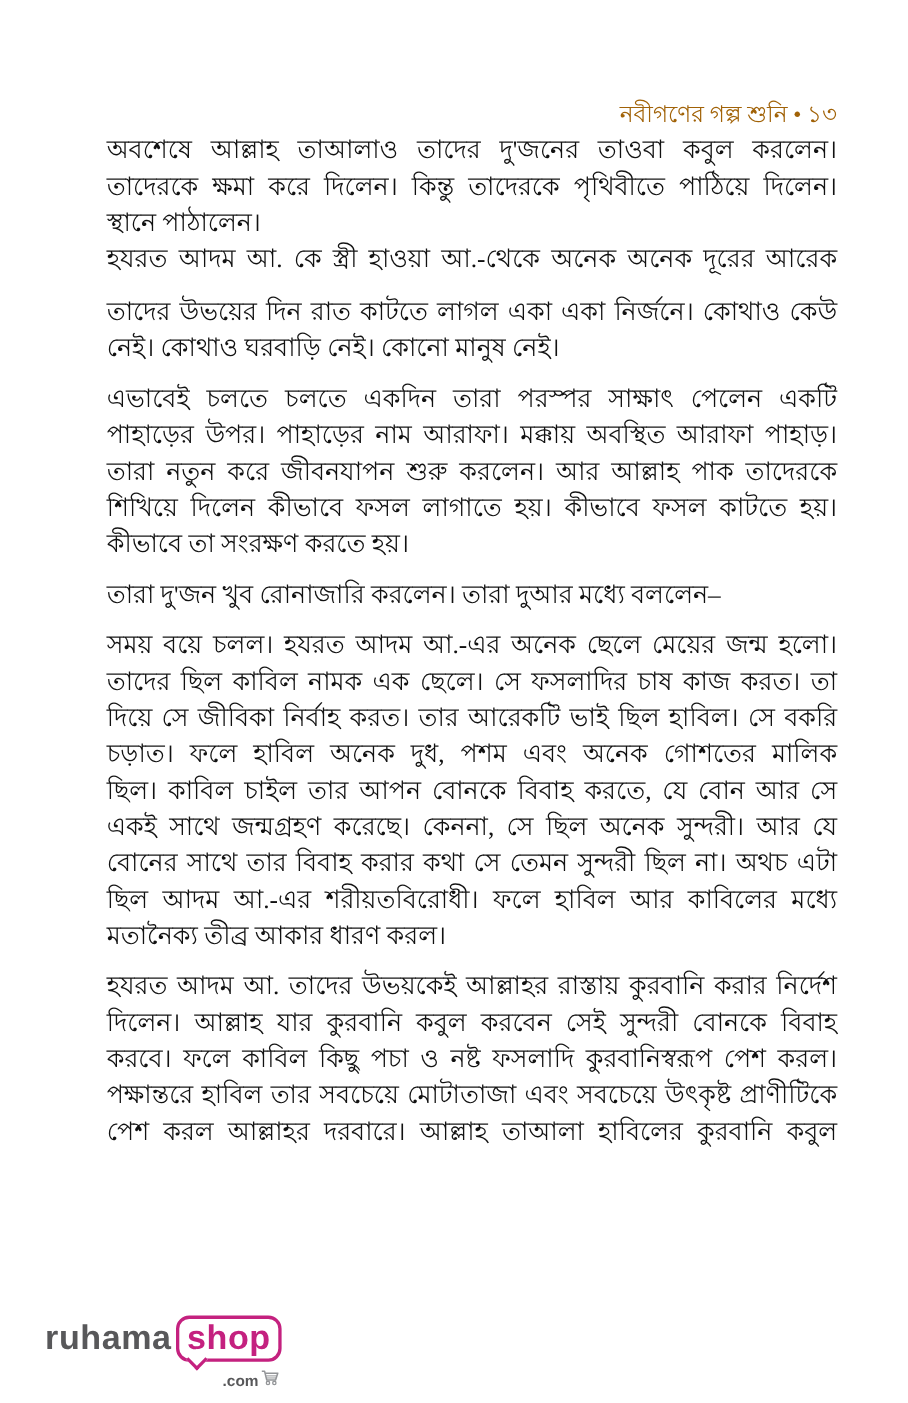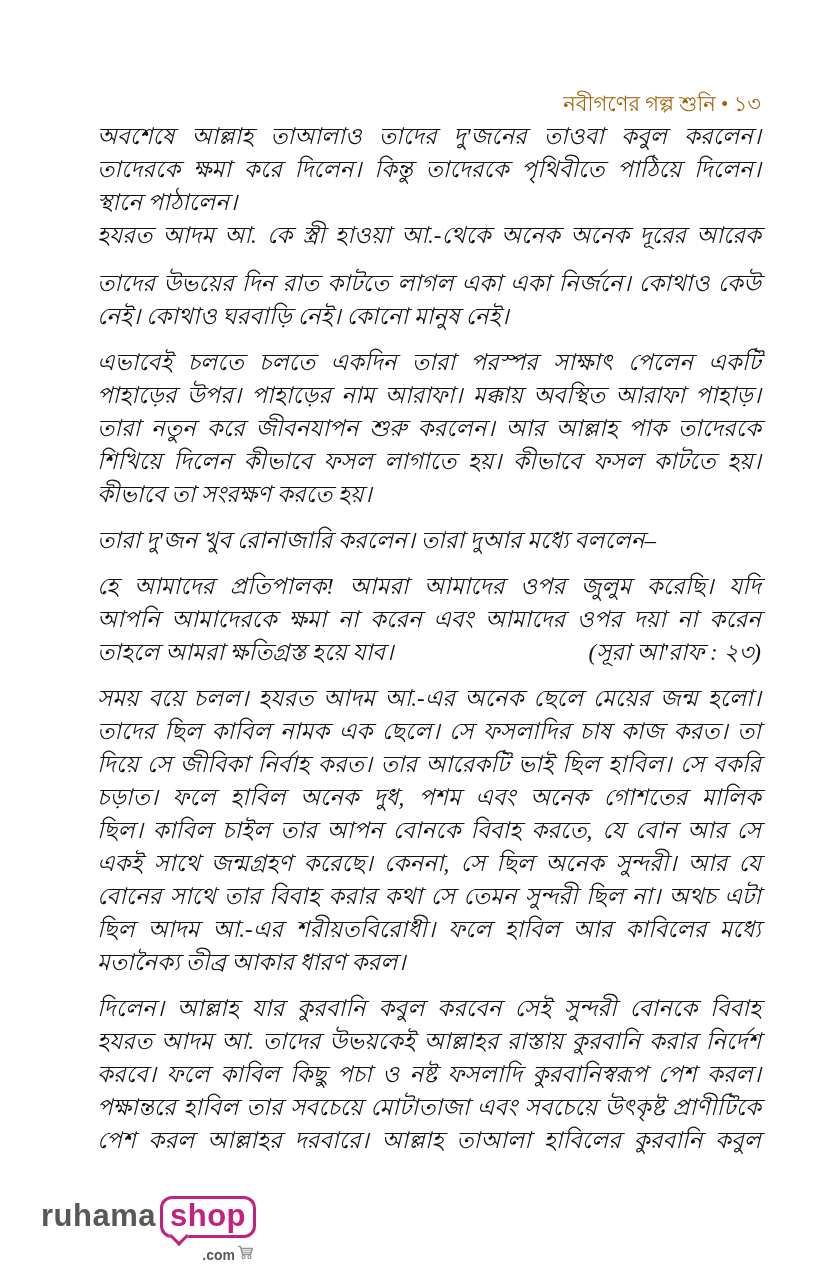--- a/index.html
+++ b/index.html
@@ -18,21 +18,21 @@
   .running-head {
     position: absolute;
     top: 88px; left: 97px; right: 64px;
     text-align: right;
     font-size: 21px;
     color: #a16207;
     white-space: nowrap;
   }
   .text-body {
     position: absolute;
-    top: 120px; left: 97px; right: 64px; font-style: italic;
+    top: 120px; left: 97px; right: 64px;
   }
   .para { margin-top: 13px; }
   .para.flush { margin-top: 15px; }
   .para:first-child { margin-top: 0; }
   .line {
     font-size: 23px;
     line-height: 33px;
     text-align: justify;
     color: #111111;
   }
@@ -121,41 +121,33 @@
         <div class="line full">এভাবেই চলতে চলতে একদিন তারা পরস্পর সাক্ষাৎ পেলেন একটি</div>
         <div class="line full">পাহাড়ের উপর। পাহাড়ের নাম আরাফা। মক্কায় অবস্থিত আরাফা পাহাড়।</div>
         <div class="line full">তারা নতুন করে জীবনযাপন শুরু করলেন। আর আল্লাহ পাক তাদেরকে</div>
         <div class="line full">শিখিয়ে দিলেন কীভাবে ফসল লাগাতে হয়। কীভাবে ফসল কাটতে হয়।</div>
         <div class="line">কীভাবে তা সংরক্ষণ করতে হয়।</div>
       </div>
       <div class="para">
         <div class="line">তারা দু'জন খুব রোনাজারি করলেন। তারা দুআর মধ্যে বললেন–</div>
       </div>
       <div class="para">
-        <div class="line full">হে আমাদের প্রতিপালক! আমরা আমাদের ওপর জুলুম করেছি। যদি</div>
-        <div class="line full">আপনি আমাদেরকে ক্ষমা না করেন এবং আমাদের ওপর দয়া না করেন</div>
-        <div class="line split">
-          <span>তাহলে আমরা ক্ষতিগ্রস্ত হয়ে যাব।</span>
-          <span>(সূরা আ'রাফ : ২৩)</span>
-        </div>
-      </div>
-      <div class="para">
         <div class="line full">সময় বয়ে চলল। হযরত আদম আ.-এর অনেক ছেলে মেয়ের জন্ম হলো।</div>
         <div class="line full">তাদের ছিল কাবিল নামক এক ছেলে। সে ফসলাদির চাষ কাজ করত। তা</div>
         <div class="line full">দিয়ে সে জীবিকা নির্বাহ করত। তার আরেকটি ভাই ছিল হাবিল। সে বকরি</div>
         <div class="line full">চড়াত। ফলে হাবিল অনেক দুধ, পশম এবং অনেক গোশতের মালিক</div>
         <div class="line full">ছিল। কাবিল চাইল তার আপন বোনকে বিবাহ করতে, যে বোন আর সে</div>
         <div class="line full">একই সাথে জন্মগ্রহণ করেছে। কেননা, সে ছিল অনেক সুন্দরী। আর যে</div>
         <div class="line full">বোনের সাথে তার বিবাহ করার কথা সে তেমন সুন্দরী ছিল না। অথচ এটা</div>
         <div class="line full">ছিল আদম আ.-এর শরীয়তবিরোধী। ফলে হাবিল আর কাবিলের মধ্যে</div>
         <div class="line">মতানৈক্য তীব্র আকার ধারণ করল।</div>
       </div>
       <div class="para">
+        <div class="line full">হযরত আদম আ. তাদের উভয়কেই আল্লাহর রাস্তায় কুরবানি করার নির্দেশ</div>
         <div class="line full">দিলেন। আল্লাহ যার কুরবানি কবুল করবেন সেই সুন্দরী বোনকে বিবাহ</div>
-        <div class="line full">হযরত আদম আ. তাদের উভয়কেই আল্লাহর রাস্তায় কুরবানি করার নির্দেশ</div>
         <div class="line full">করবে। ফলে কাবিল কিছু পচা ও নষ্ট ফসলাদি কুরবানিস্বরূপ পেশ করল।</div>
         <div class="line full">পক্ষান্তরে হাবিল তার সবচেয়ে মোটাতাজা এবং সবচেয়ে উৎকৃষ্ট প্রাণীটিকে</div>
         <div class="line full">পেশ করল আল্লাহর দরবারে। আল্লাহ তাআলা হাবিলের কুরবানি কবুল</div>
       </div>
     </div>
 
   <div class="logo">
     <span class="logo-left">ruhama</span>
     <span class="logo-right-col">
       <span class="bubble">

